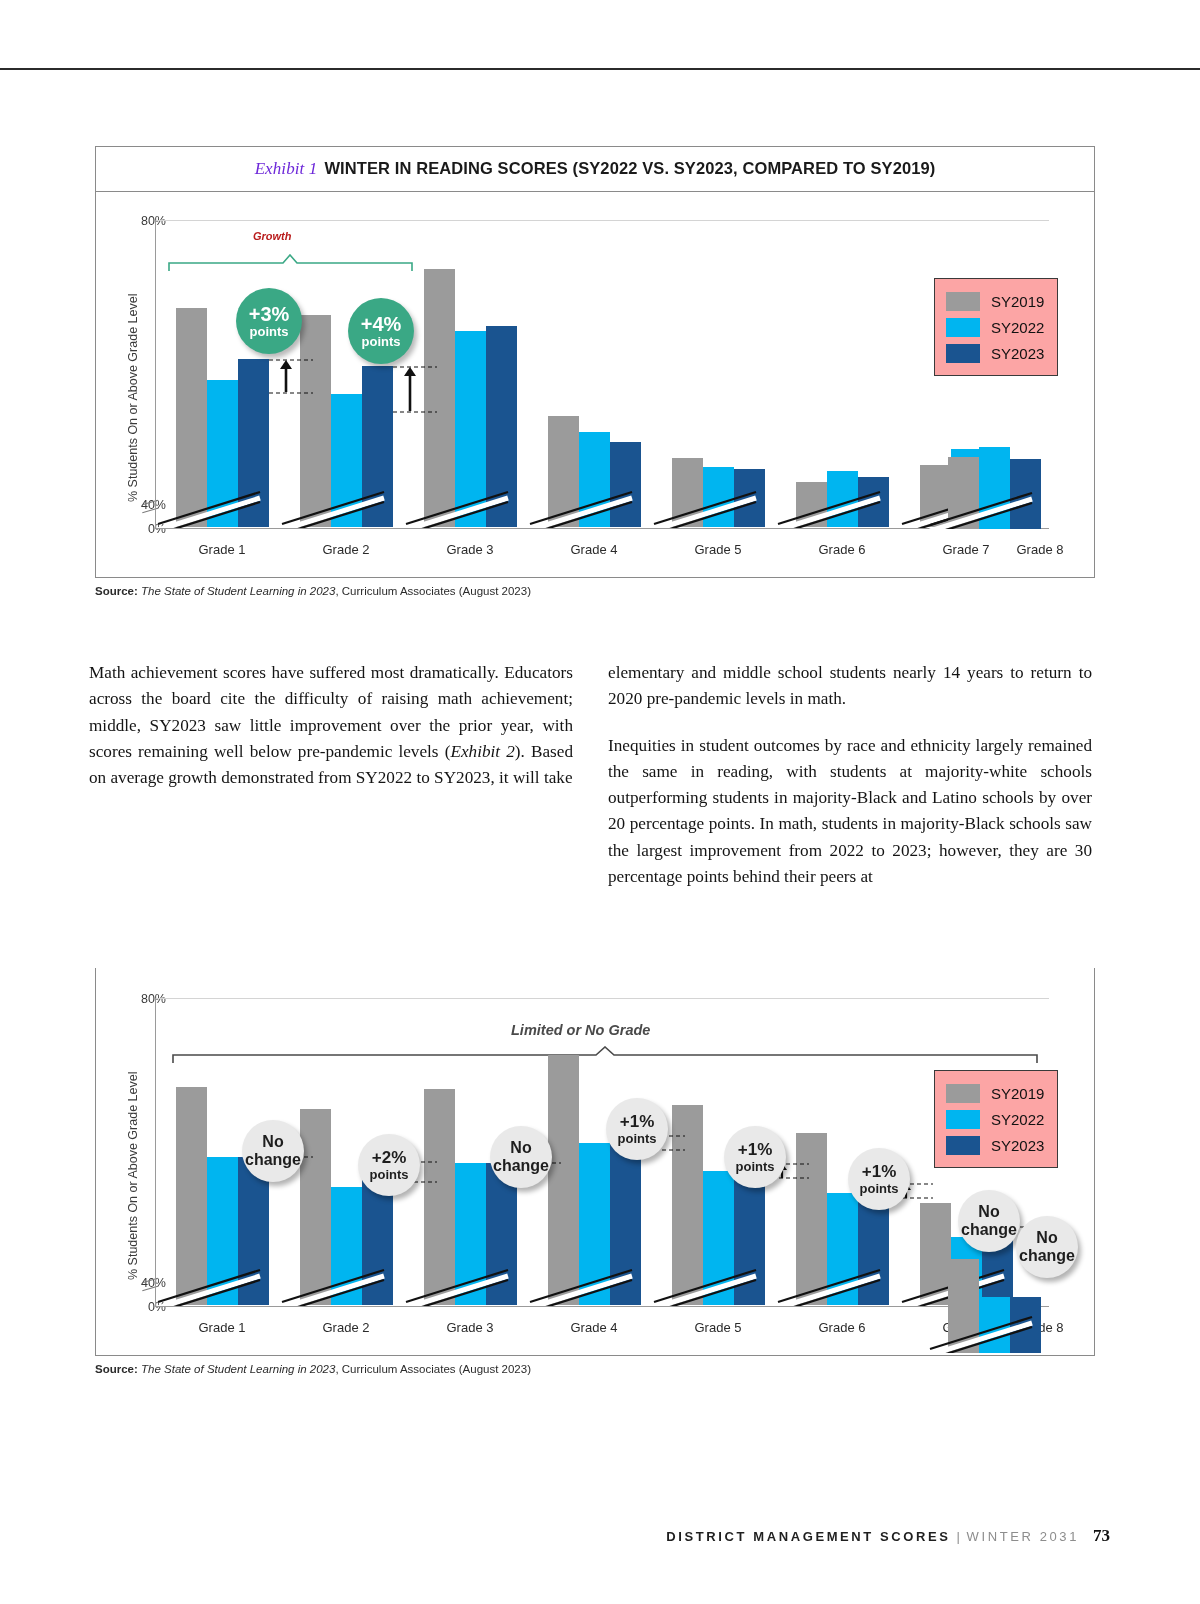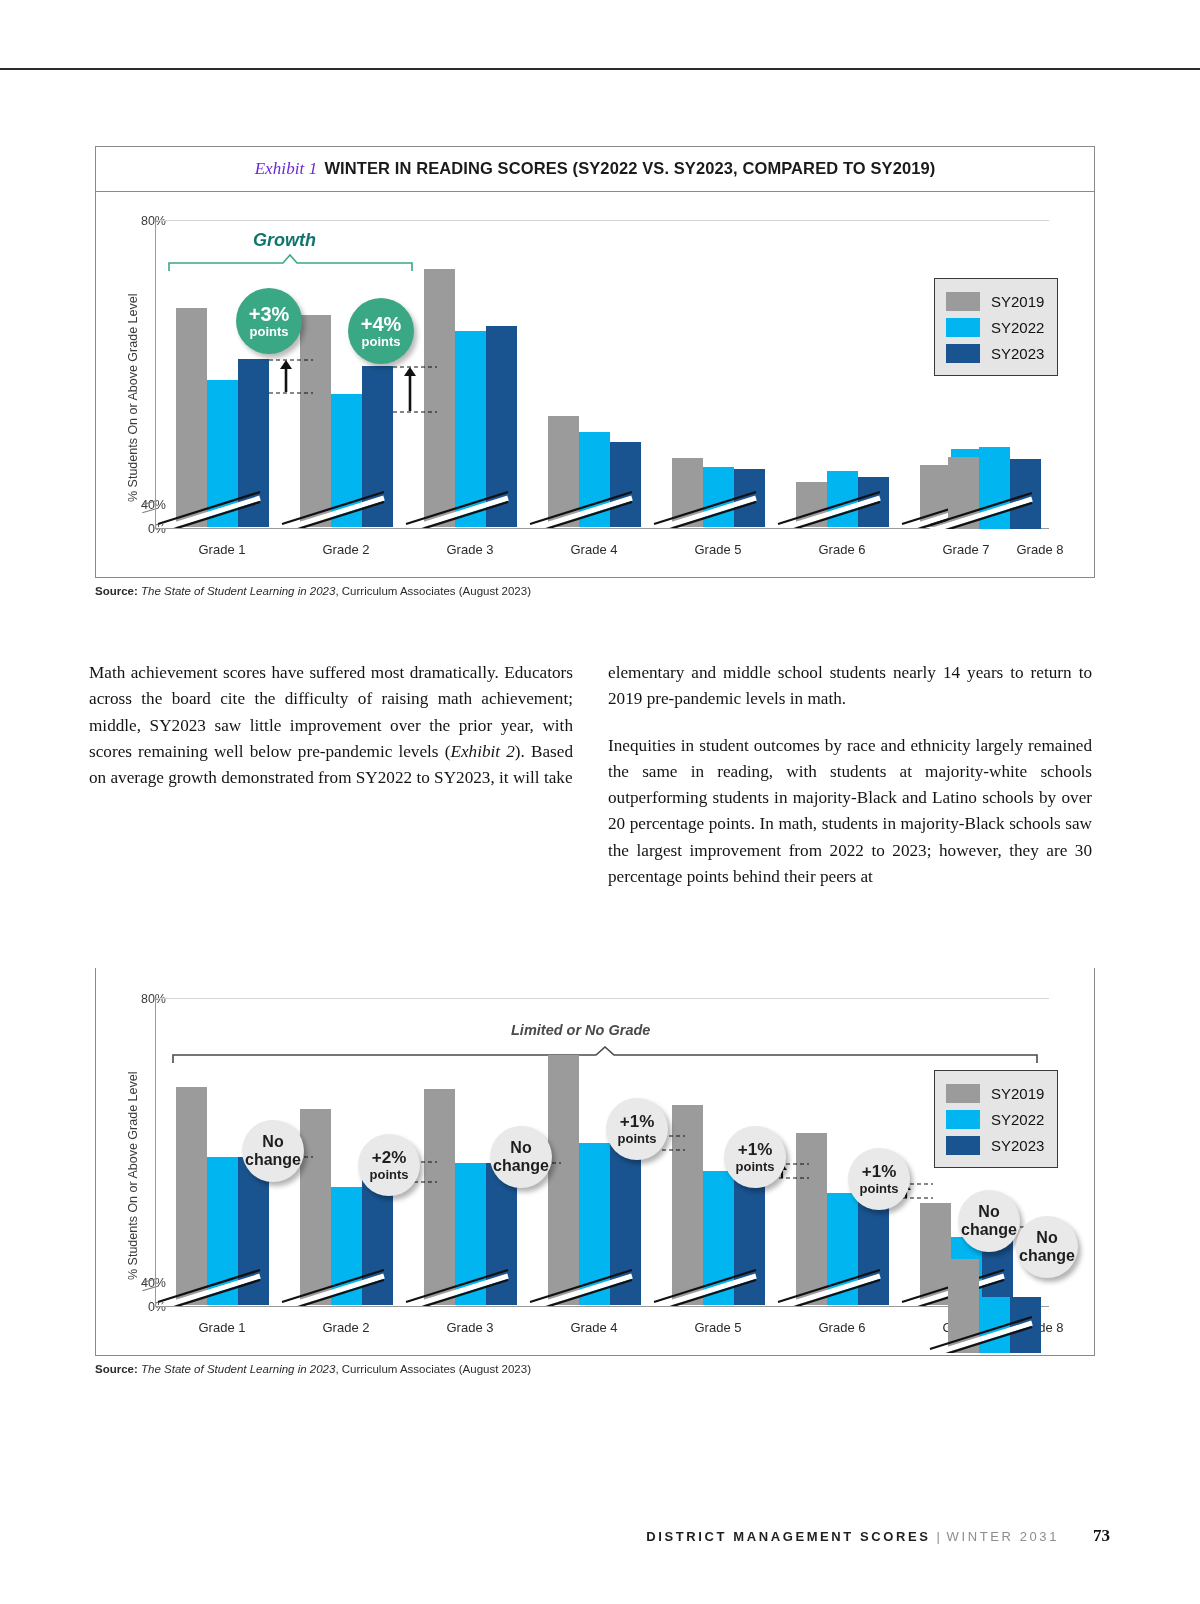--- a/index.html
+++ b/index.html
@@ -70,21 +70,21 @@
   .cat-label{
     position:absolute; font-size:13px; color:#2b2b2b;
     text-align:center; white-space:nowrap;
   }
 
   
   .slash{ position:absolute; overflow:visible; pointer-events:none; }
 
   
   .legend{
-    position:absolute; border:1.6px solid #3a3a3a; background:#e5e5e5;
+    position:absolute; border:1.6px solid #3a3a3a; background:#fca5a5;
     padding:9px 13px 9px 11px;
   }
   .legend-row{ display:flex; align-items:center; height:26px; }
   .legend-swatch{ width:34px; height:19px; margin-right:11px; }
   .legend-text{ font-size:15px; color:#111; }
 
   
   .bracket-label{
     position:absolute; font-style:italic; font-weight:bold;
     white-space:nowrap;
@@ -135,21 +135,21 @@
   .footer-journal{
     font-size:13px; font-weight:bold; letter-spacing:2.6px; color:#1f1f1f;
   }
   .footer-sep{
     font-size:13px; color:#8d8d8d; letter-spacing:2.6px; margin:0 4px 0 6px;
   }
   .footer-issue{
     font-size:13px; color:#8d8d8d; letter-spacing:2.6px;
   }
   .footer-page{
-    font-size:17px; font-weight:bold; color:#111; margin-left:34px;
+    font-size:17px; font-weight:bold; color:#111; margin-left:14px;
     font-family:"Liberation Serif", serif;
   }
 </style>
 </head>
 <body>
 
 <div class="page-top-rule"></div>
 
 <div class="exhibit" style="left:95px; top:146px; width:1000px;">
 
@@ -174,21 +174,21 @@
 
       <div class="grid-top" style="left:59px; top:28px; width:894px;"></div>
       <div class="axis-v" style="left:59px; top:28px; height:308px;"></div>
       <div class="axis-h" style="left:59px; top:336px; width:894px;"></div>
 
       <div class="bracket" style="position:absolute; left:72px; top:62px;">
         <svg width="245" height="18" viewBox="0 0 245 18">
           <path d="M1,17 L1,9 L115,9 L122,1 L129,9 L244,9 L244,17" fill="none" stroke="#3aa885" stroke-width="1.6"></path>
         </svg>
       </div>
-      <div class="bracket-label" style="left:157px; top:38px; color:#0f766e; font-size:18px;font-style:italic;">Growth</div>
+      <div class="bracket-label" style="left:157px; top:38px; color:#b91c1c; font-size:11px;font-style:italic;">Growth</div>
 
       <div class="bar s2019" style="left:80px; width:31px; height:219px; bottom:50px;"></div>
       <div class="bar s2022" style="left:111px; width:31px; height:147px; bottom:50px;"></div>
       <div class="bar s2023" style="left:142px; width:31px; height:168px; bottom:50px;"></div>
 
       <div class="bar s2019" style="left:204px; width:31px; height:212px; bottom:50px;"></div>
       <div class="bar s2022" style="left:235px; width:31px; height:133px; bottom:50px;"></div>
       <div class="bar s2023" style="left:266px; width:31px; height:161px; bottom:50px;"></div>
 
       <div class="bar s2019" style="left:328px; width:31px; height:258px; bottom:50px;"></div>
@@ -332,21 +332,21 @@
         <path d="M2,56 L104,24" stroke="#111" stroke-width="2.2" fill="none"></path>
       </svg>
   </div>
 </div>
 
 <div class="bodytext" style="left:89px; top:660px; width:484px;">
   <p><span>Math achievement scores have suffered most dramatically. Educators across the board cite the difficulty of raising math achievement; middle, SY2023 saw little improvement over the prior year, with scores remaining well below pre-pandemic levels (</span><i>Exhibit 2</i><span>). Based on average growth demonstrated from SY2022 to SY2023, it will take</span></p>
 </div>
 
 <div class="bodytext" style="left:608px; top:660px; width:484px;">
-  <p>elementary and middle school students nearly 14 years to return to 2019 pre-pandemic levels in math.</p>
+  <p>elementary and middle school students nearly 14 years to return to 2020 pre-pandemic levels in math.</p>
   <p>Inequities in student outcomes by race and ethnicity largely remained the same in reading, with students at majority-white schools outperforming students in majority-Black and Latino schools by over 20 percentage points. In math, students in majority-Black schools saw the largest improvement from 2022 to 2023; however, they are 30 percentage points behind their peers at</p>
 </div>
 
 <div class="exhibit" style="left:95px; top:968px; width:1000px;">
 
 
   <div class="exhibit-body" style="height:388px;">
 
     <div class="chart">
 

